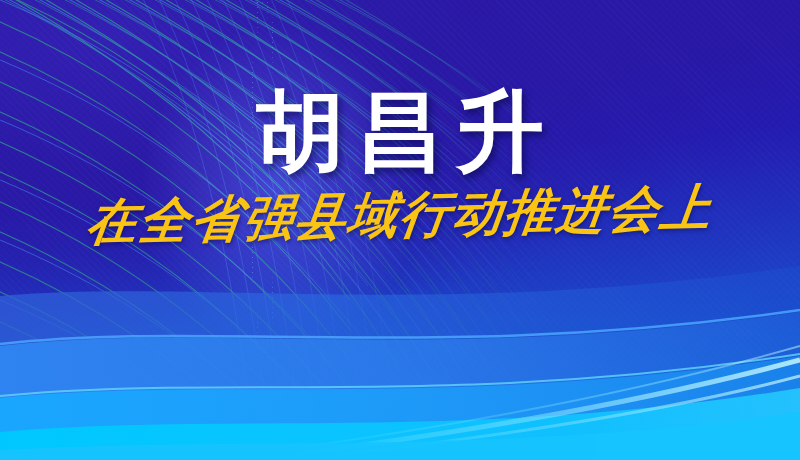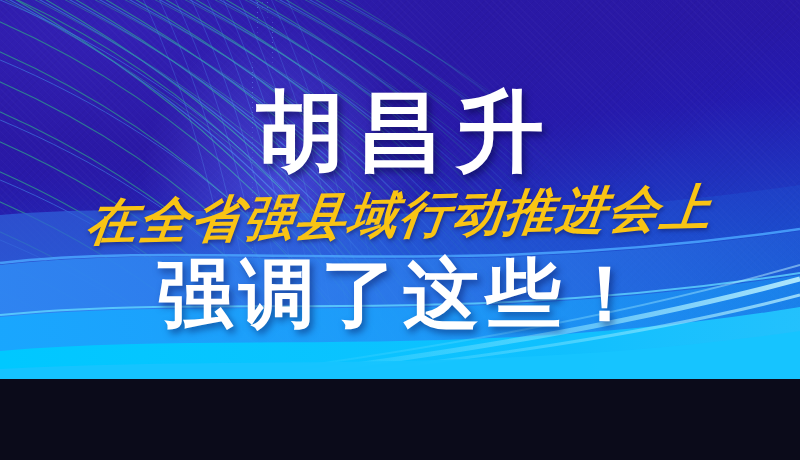--- a/index.html
+++ b/index.html
@@ -4,21 +4,21 @@
 <title>胡昌升</title>
 <style>
   html, body {
     margin: 0;
     padding: 0;
     background: #0b0b1a;
   }
   #poster {
     position: relative;
     width: 800px;
-    height: 379px;
+    height: 460px;
     overflow: hidden;
     font-family: "Liberation Sans", "DejaVu Sans", sans-serif;
     background: #2719a0;
   }
 
   
   .bg-base {
     position: absolute;
     inset: 0;
     background:
@@ -266,16 +266,15 @@
       <path d="M290,200 C 470,180 650,156 800,116" fill="none" stroke="url(#wE)" stroke-width="3" opacity=".8"></path>
       <path d="M210,200 C 420,172 610,140 800,86" fill="none" stroke="url(#wE)" stroke-width="2" opacity=".55"></path>
 
       <path d="M0,190 C 240,176 500,196 800,152 L800,200 L0,200 Z" fill="#16c4ff" opacity=".95"></path>
     </svg>
   </div>
 
   <div class="content">
     <div class="title-main">胡昌升</div>
     <div class="title-sub">在全省强县域行动推进会上</div>
-    <div class="title-end">强调了这些！</div>
   </div>
 
 </div>
 
 </body></html>

